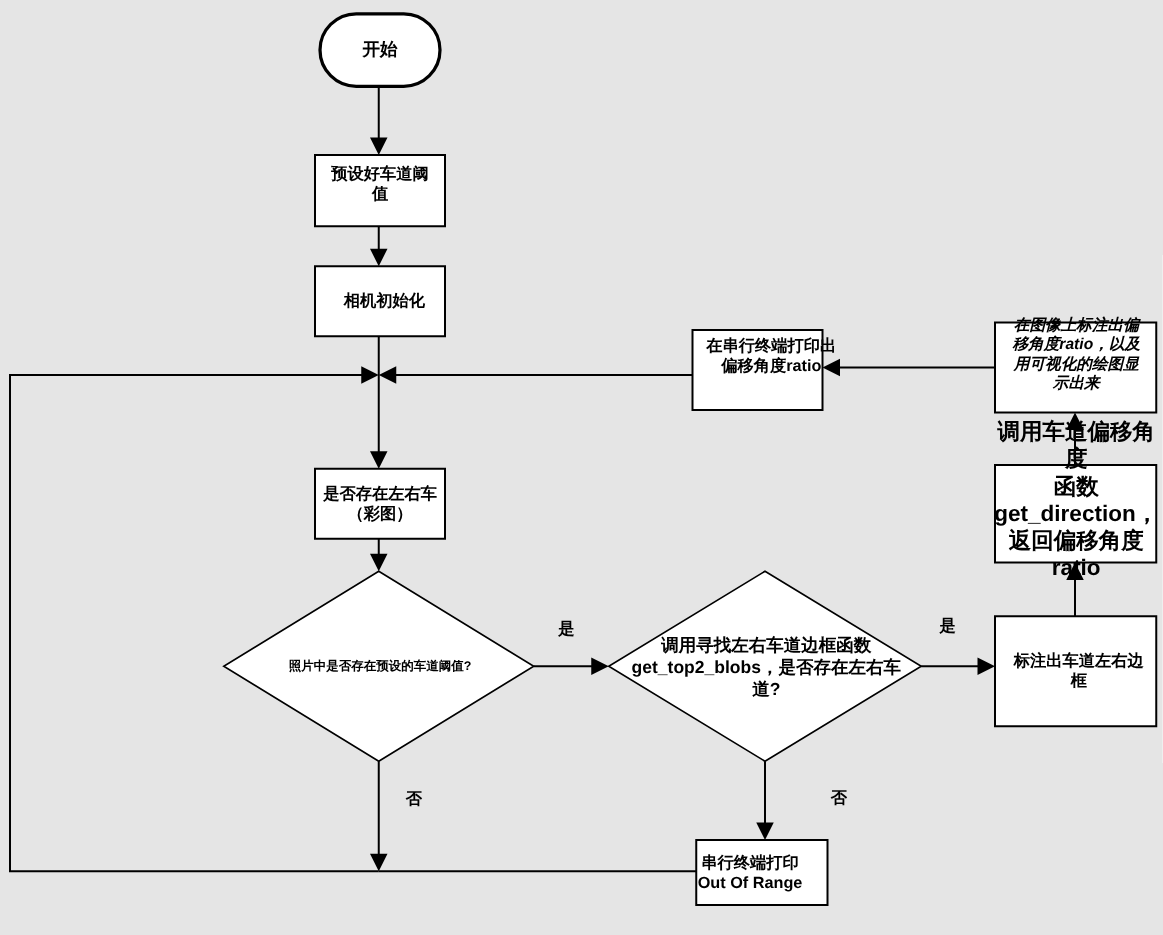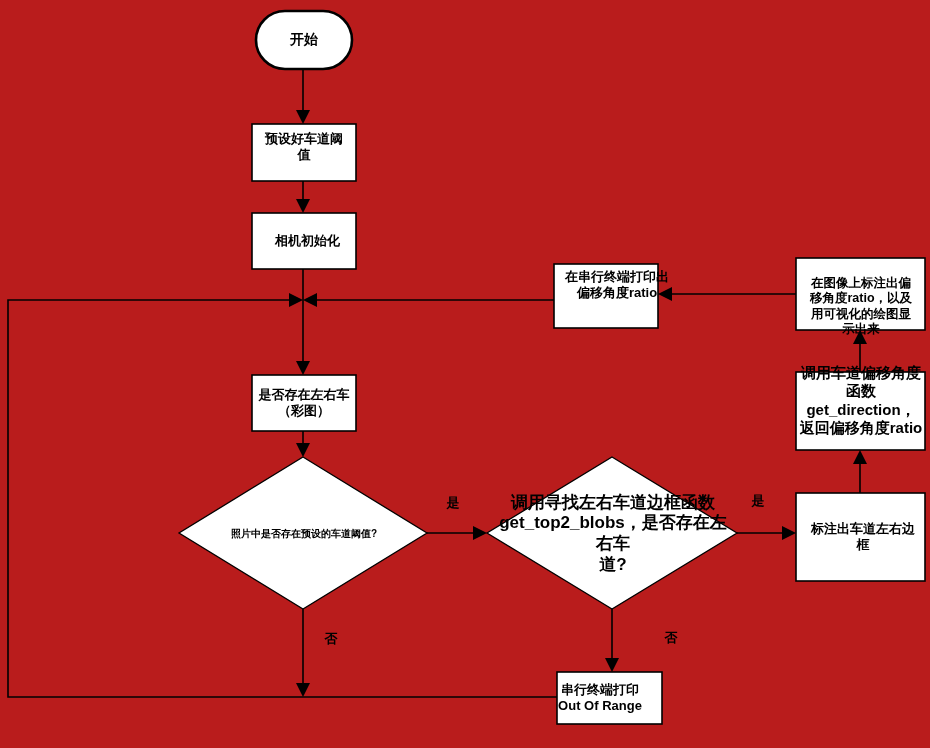--- a/index.html
+++ b/index.html
@@ -10,21 +10,21 @@
   body {
     width: 930px;
     height: 748px;
     font-family: "Liberation Sans", "DejaVu Sans", sans-serif;
     overflow: hidden;
   }
   #flowchart-root {
     position: relative;
     width: 930px;
     height: 748px;
-    background: #b91c1c;
+    background: #e5e5e5;
   }
   svg.chart-canvas {
     position: absolute;
     top: 0;
     left: 0;
     width: 930px;
     height: 748px;
   }
   .shape-fill {
     fill: #ffffff;
@@ -69,24 +69,24 @@
     font-weight: bold;
     font-size: 13px;
     line-height: 1;
     text-align: center;
   }
   .lbl-start        { left: 252px; top: 12px;  width: 104px; height: 56px; font-size: 14px; }
   .lbl-threshold    { left: 252px; top: 124px; width: 104px; height: 45px; }
   .lbl-camera       { left: 252px; top: 213px; width: 111px; height: 56px; }
   .lbl-capture      { left: 252px; top: 375px; width: 104px; height: 56px; }
   .lbl-decision1    { left: 186px; top: 505px; width: 236px; height: 58px; font-size: 10px; }
-  .lbl-decision2    { left: 494px; top: 498px; width: 238px; height: 72px; font-size: 17px; }
+  .lbl-decision2    { left: 494px; top: 498px; width: 238px; height: 72px; font-size: 14px; }
   .lbl-markborder   { left: 797px; top: 493px; width: 132px; height: 88px; }
-  .lbl-getdirection { left: 797px; top: 373px; width: 128px; height: 55px; font-size: 15px; border-radius: 18px; }
-  .lbl-annotate     { left: 797px; top: 271px; width: 128px; height: 71px; font-size: 12.5px; }
+  .lbl-getdirection { left: 797px; top: 373px; width: 128px; height: 55px; font-size: 18px; border-radius: 18px; }
+  .lbl-annotate     { left: 797px; top: 248px; width: 128px; height: 71px; font-size: 12.5px; font-style: italic; }
   .lbl-printratio   { left: 555px; top: 254px; width: 124px; height: 62px; }
   .lbl-outofrange   { left: 558px; top: 673px; width: 84px; height: 50px; }
   .lbl-yes1 { left: 443px; top: 496px; width: 20px; }
   .lbl-yes2 { left: 748px; top: 494px; width: 20px; }
   .lbl-no1  { left: 321px; top: 632px; width: 20px; }
   .lbl-no2  { left: 661px; top: 631px; width: 20px; }
 </style>
 </head>
 <body>
 

